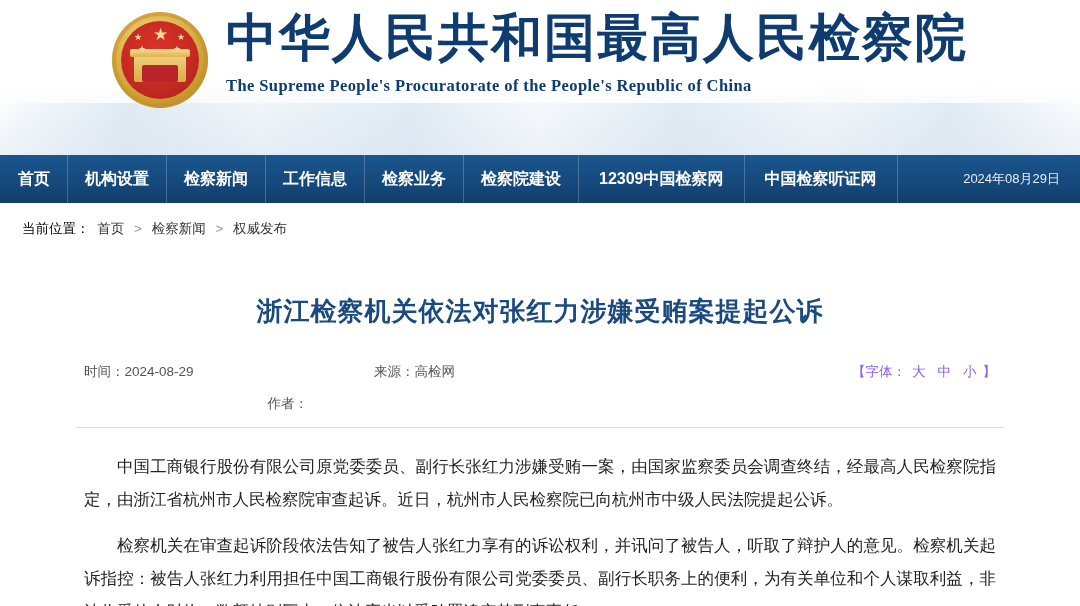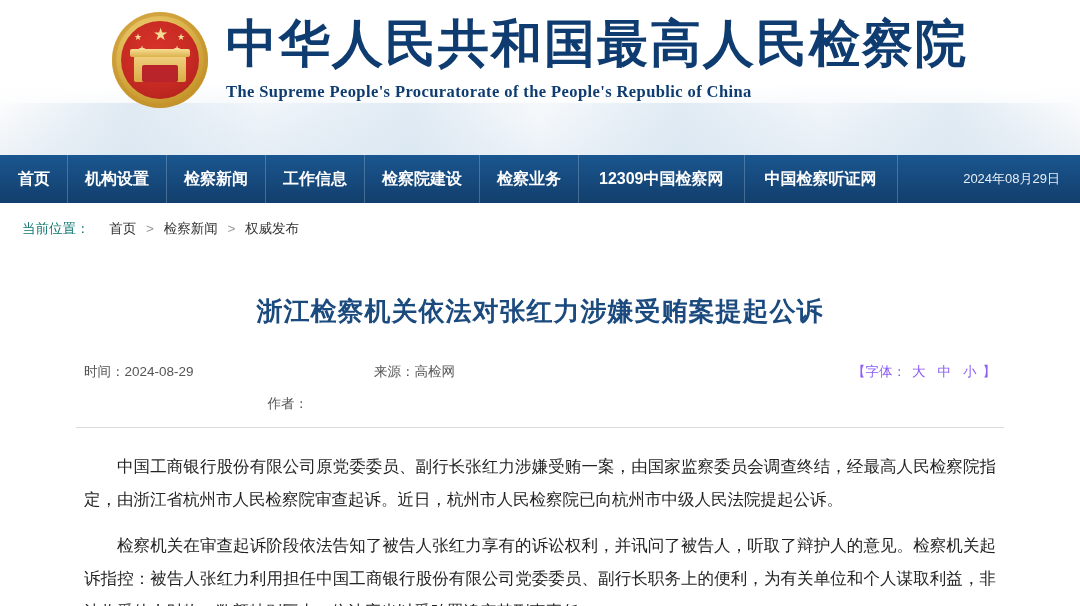--- a/index.html
+++ b/index.html
@@ -109,21 +109,21 @@
   }
   .emblem .star.s0 { left: 21px; top: 0px; font-size: 17px; }
   .emblem .star.s1 { left: 2px;  top: 3px;  font-size: 9px; }
   .emblem .star.s2 { left: 45px; top: 3px;  font-size: 9px; }
   .emblem .star.s3 { left: 6px;  top: 15px; font-size: 9px; }
   .emblem .star.s4 { left: 41px; top: 15px; font-size: 9px; }
 
   .masthead-titles {
     position: absolute;
     left: 226px;
-    top: 14px;
+    top: 8px;
     right: 40px;
   }
   .site-title-cn {
     font-family: "Liberation Serif", serif;
     font-size: 51px;
     font-weight: bold;
     color: #0f3c70;
     letter-spacing: 2px;
     line-height: 60px;
     white-space: nowrap;
@@ -174,21 +174,21 @@
 
   
   .breadcrumb {
     padding: 17px 0 14px 22px;
     font-size: 13.5px;
     color: #444444;
     background: #ffffff;
   }
   .breadcrumb .crumb { color: #333333; cursor: pointer; }
   .breadcrumb .sep { color: #999999; margin: 0 6px; }
-  .breadcrumb .lead { color: #0f766e; margin-right: 16px; }
+  .breadcrumb .lead { color: #000000; margin-right: 4px; }
 
   
   .article {
     margin: 0 auto;
     width: 944px;
     padding: 0 8px;
     box-sizing: border-box;
   }
   .article-title {
     margin-top: 42px;
@@ -263,22 +263,22 @@
       <div class="site-title-cn">中华人民共和国最高人民检察院</div>
       <div class="site-title-en">The Supreme People's Procuratorate of the People's Republic of China</div>
     </div>
   </div>
 
   <div class="navbar">
     <div class="nav-item">首页</div>
     <div class="nav-item">机构设置</div>
     <div class="nav-item">检察新闻</div>
     <div class="nav-item">工作信息</div>
+    <div class="nav-item">检察业务</div>
     <div class="nav-item">检察院建设</div>
-    <div class="nav-item">检察业务</div>
     <div class="nav-item wide">12309中国检察网</div>
     <div class="nav-item wide">中国检察听证网</div>
     <div class="nav-date">2024年08月29日</div>
   </div>
 
   <div class="breadcrumb">
     <span class="lead">当前位置：</span>
     <span class="crumb">首页</span>
     <span class="sep">&gt;</span>
     <span class="crumb">检察新闻</span>

